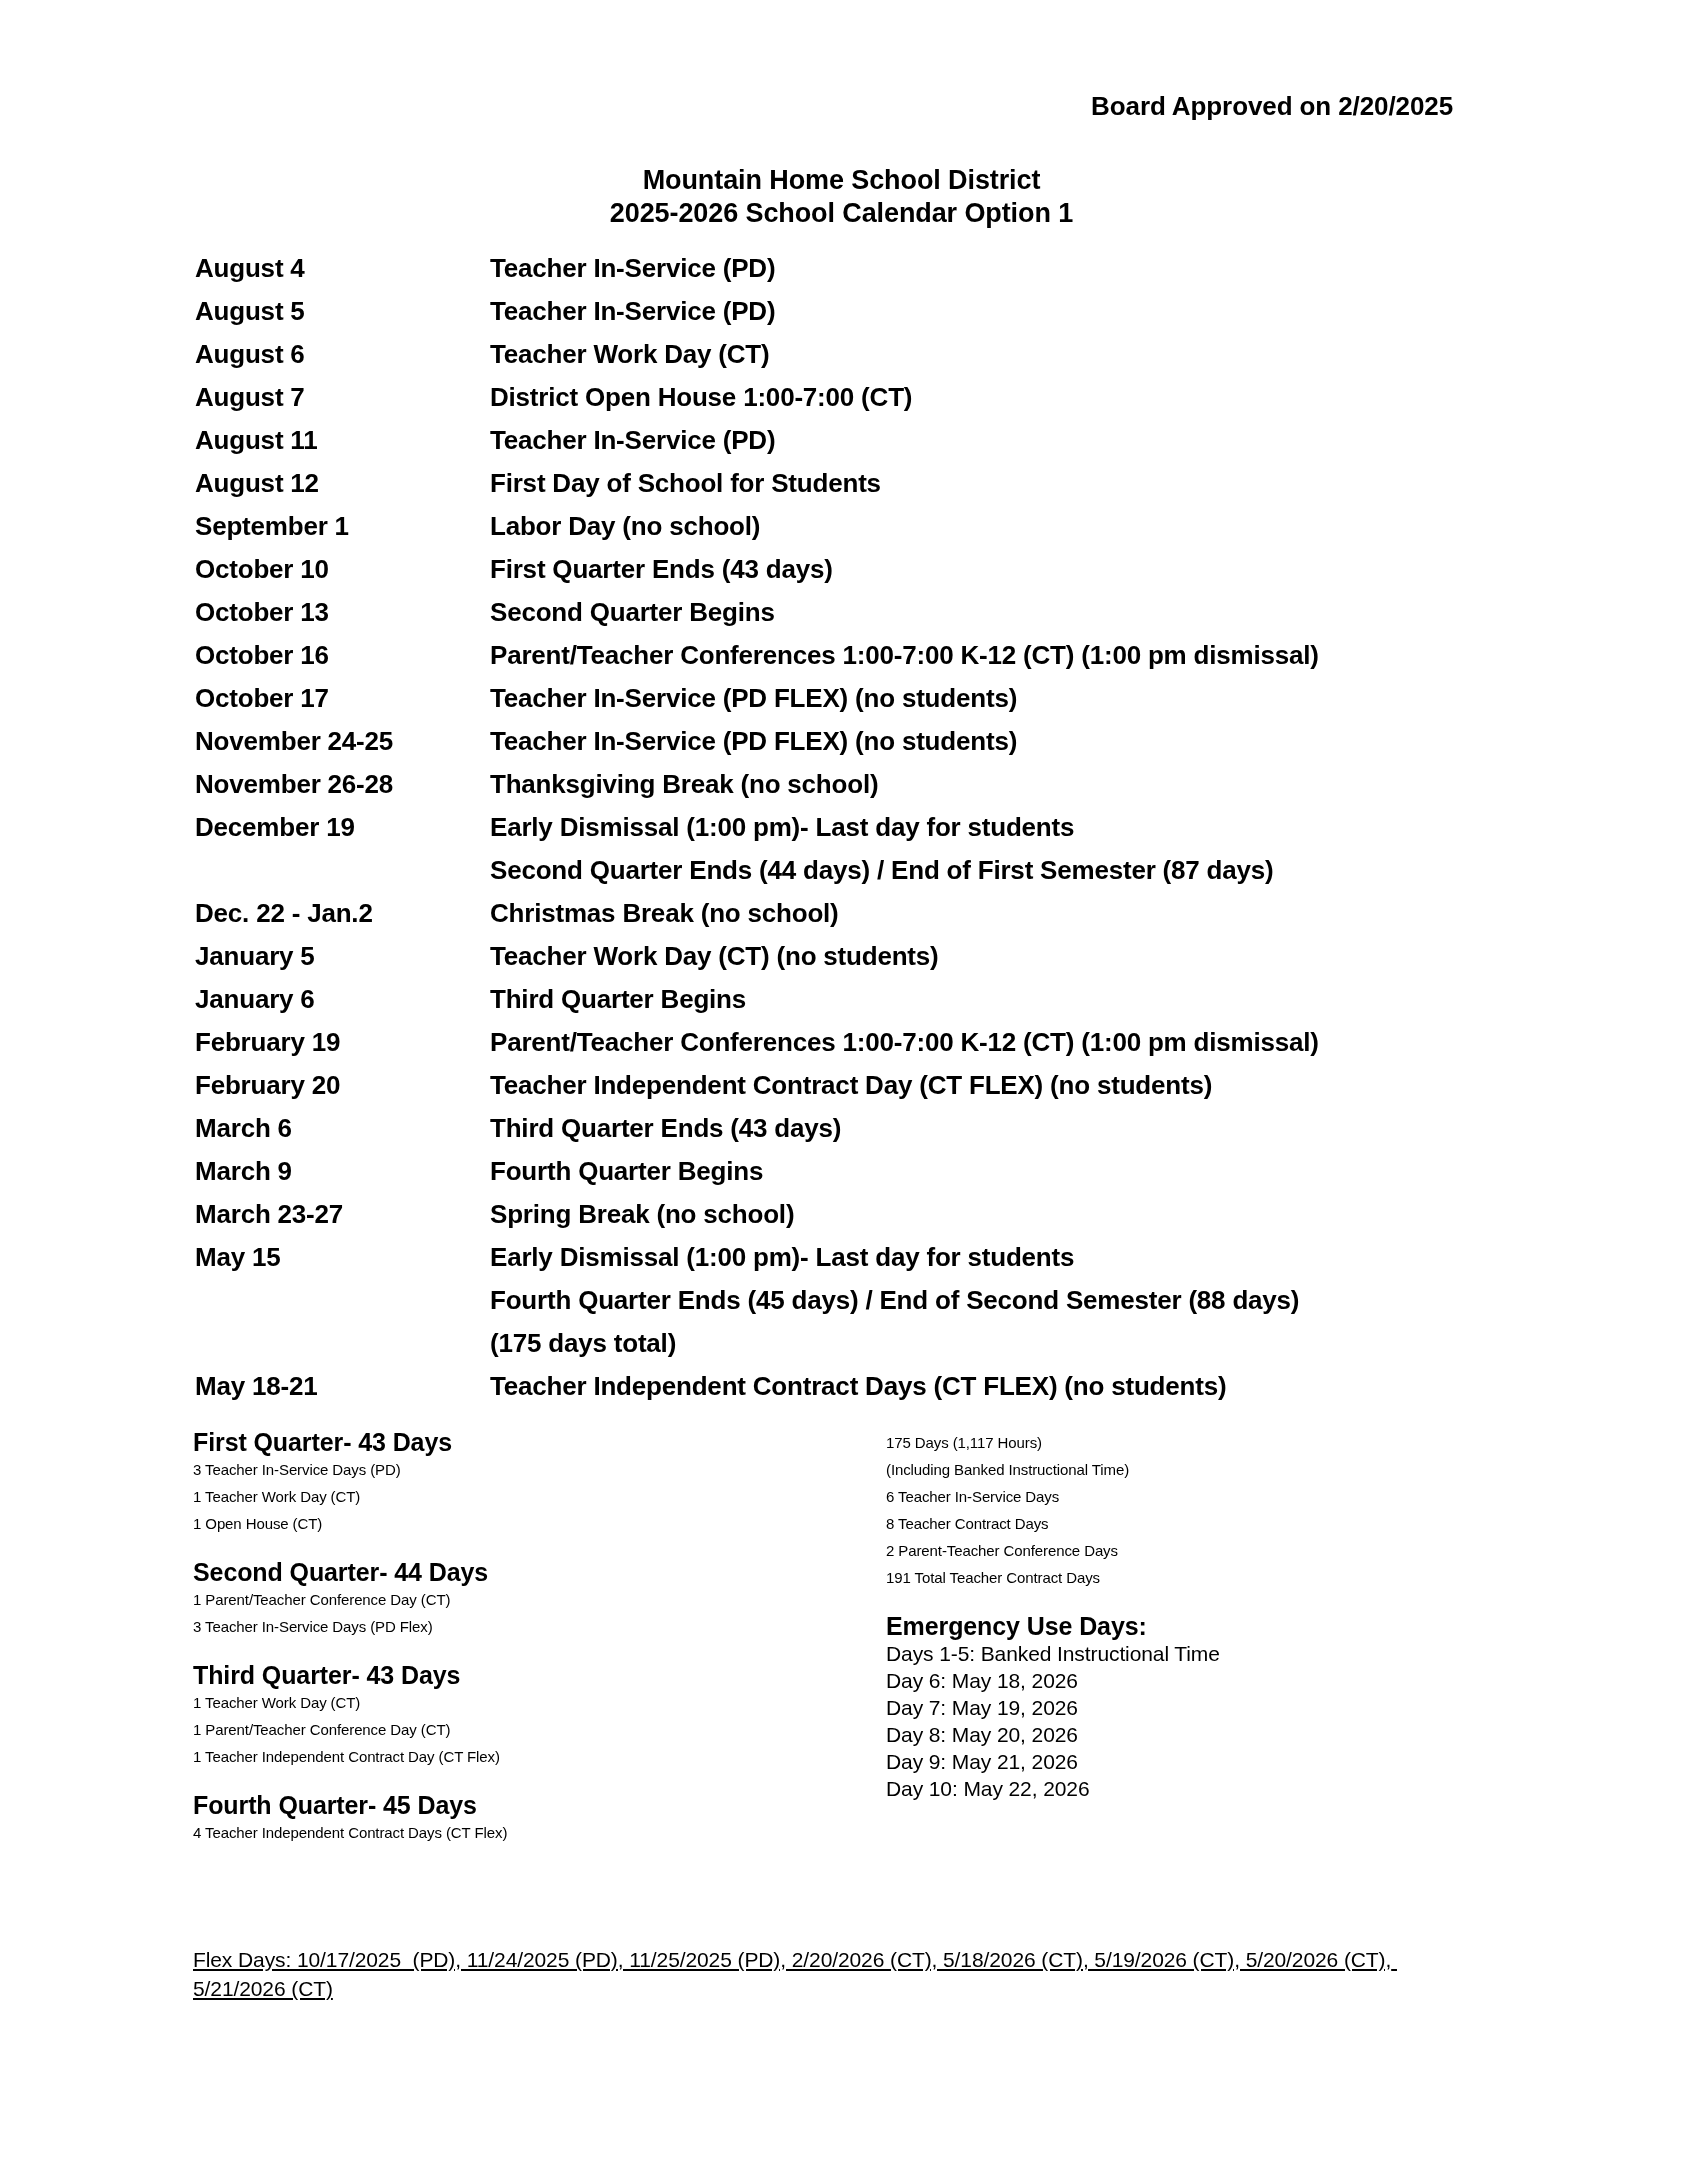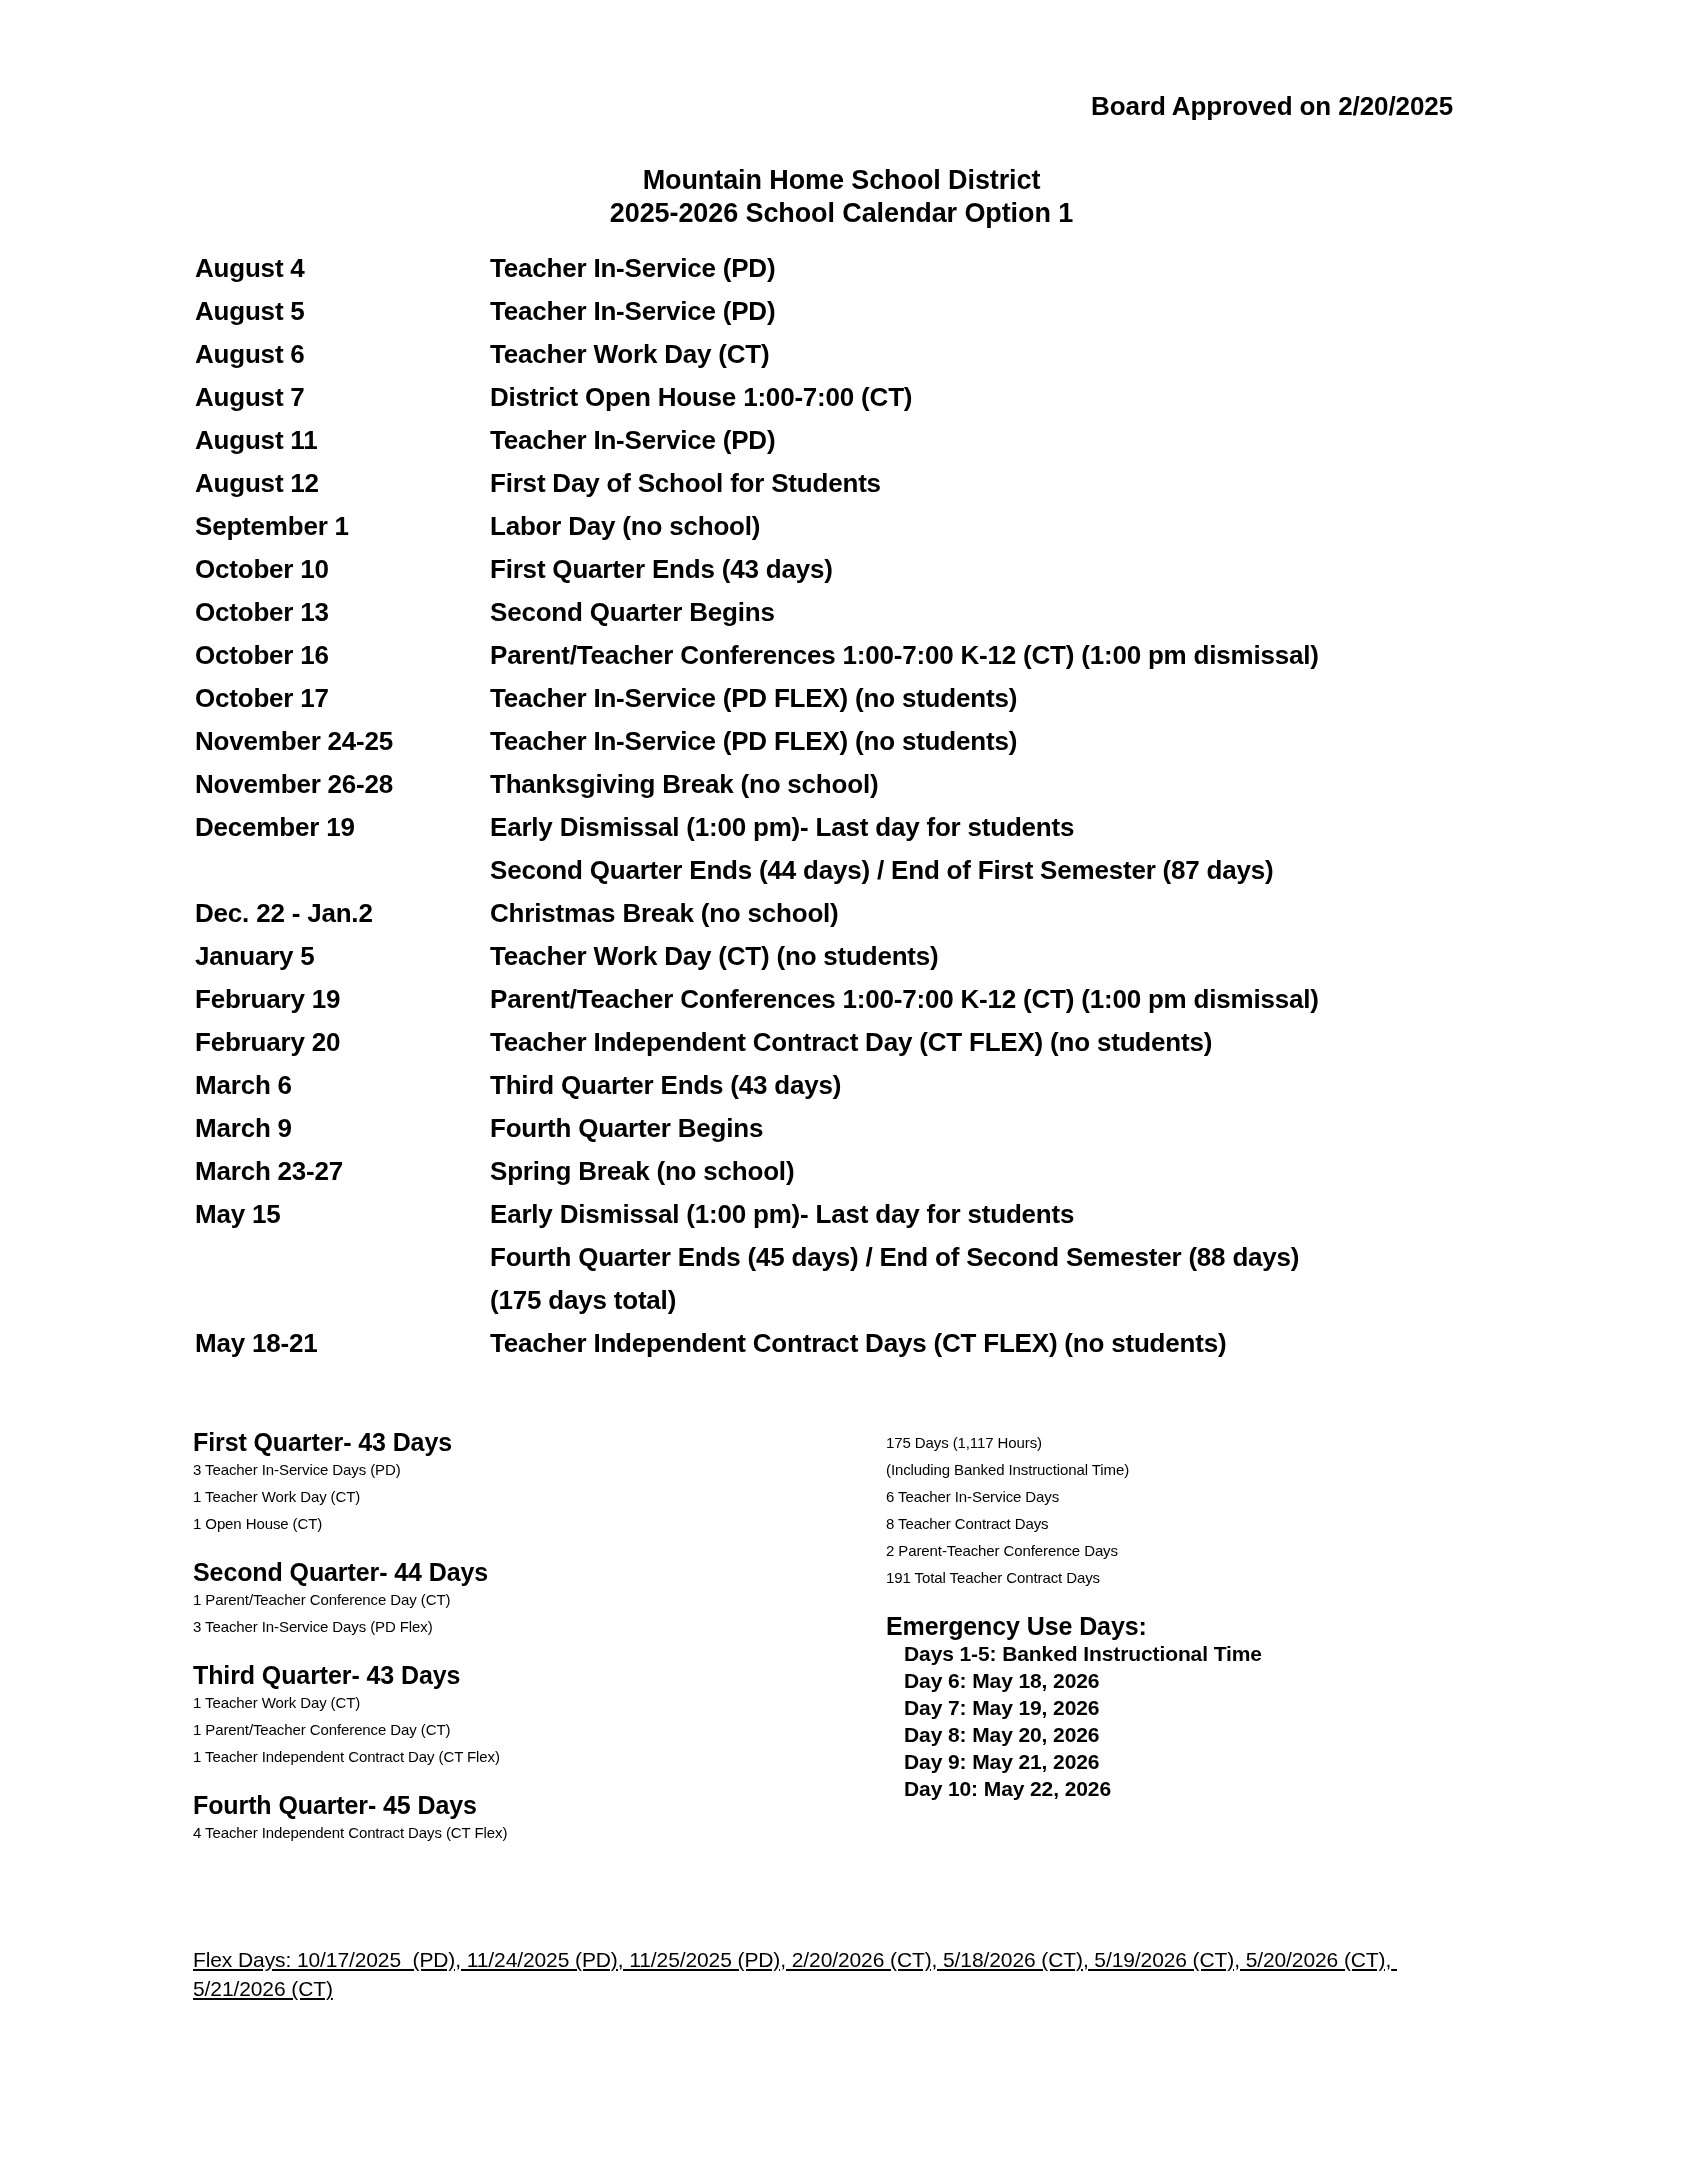--- a/index.html
+++ b/index.html
@@ -113,25 +113,24 @@
   }
   .sum-line {
     font-size: 15px;
     font-weight: normal;
     line-height: 27px;
     letter-spacing: -0.1px;
     white-space: pre;
   }
   .sum-line-bold {
     font-size: 21px;
-    font-weight: bold;
+    font-weight: normal;
     line-height: 27px;
     letter-spacing: -0.1px;
     white-space: pre;
-    margin-left: 18px;
   }
 
   
   .flexdays {
     position: absolute;
     left: 193px;
     top: 1945px;
     width: 1272px;
     font-size: 21px;
     font-weight: normal;
@@ -242,20 +241,26 @@
       <div class="cal-row">
         <div class="cal-date">Dec. 22 - Jan.2</div>
         <div class="cal-desc">
           <div class="cal-desc-line">Christmas Break (no school)</div>
         </div>
       </div>
       <div class="cal-row">
         <div class="cal-date">January 5</div>
         <div class="cal-desc">
           <div class="cal-desc-line">Teacher Work Day (CT) (no students)</div>
+        </div>
+      </div>
+      <div class="cal-row">
+        <div class="cal-date">January 6</div>
+        <div class="cal-desc">
+          <div class="cal-desc-line">Third Quarter Begins</div>
         </div>
       </div>
       <div class="cal-row">
         <div class="cal-date">February 19</div>
         <div class="cal-desc">
           <div class="cal-desc-line">Parent/Teacher Conferences 1:00-7:00 K-12 (CT) (1:00 pm dismissal)</div>
         </div>
       </div>
       <div class="cal-row">
         <div class="cal-date">February 20</div>

